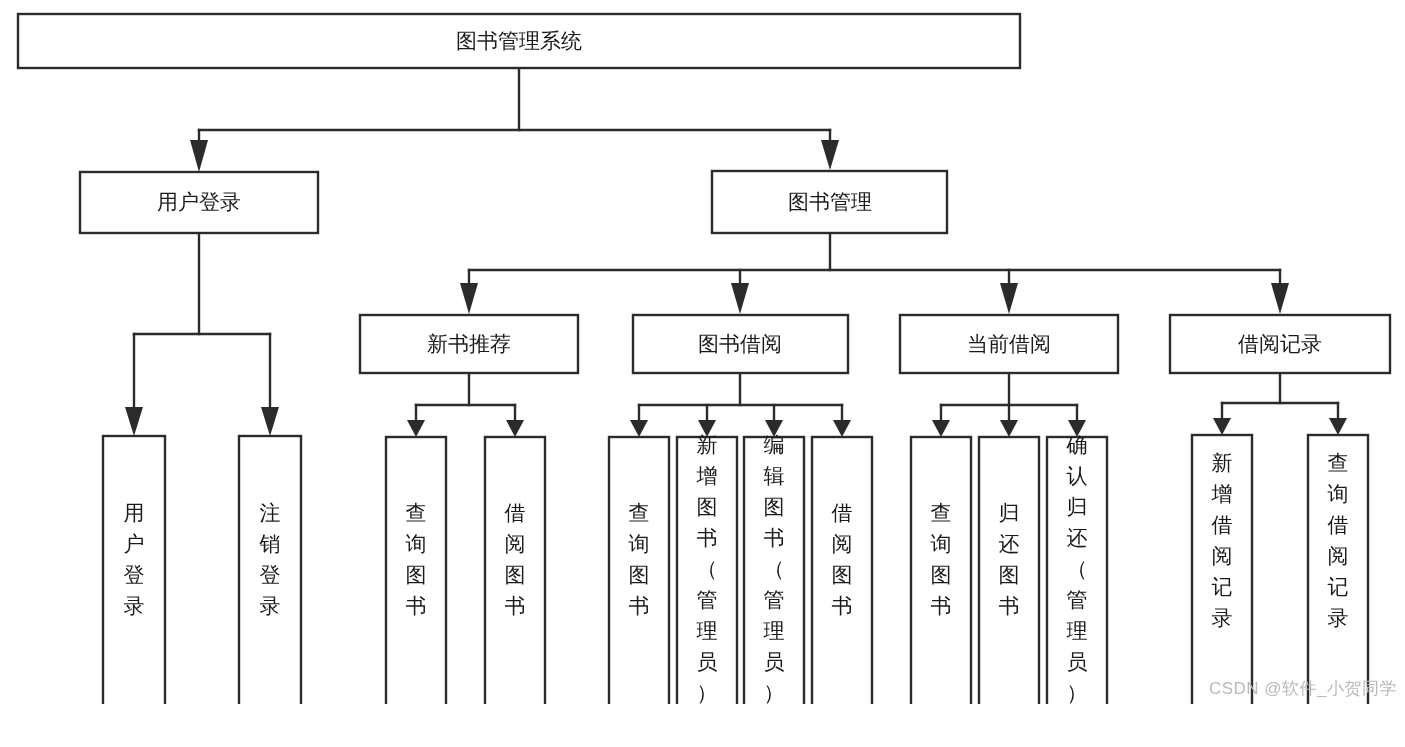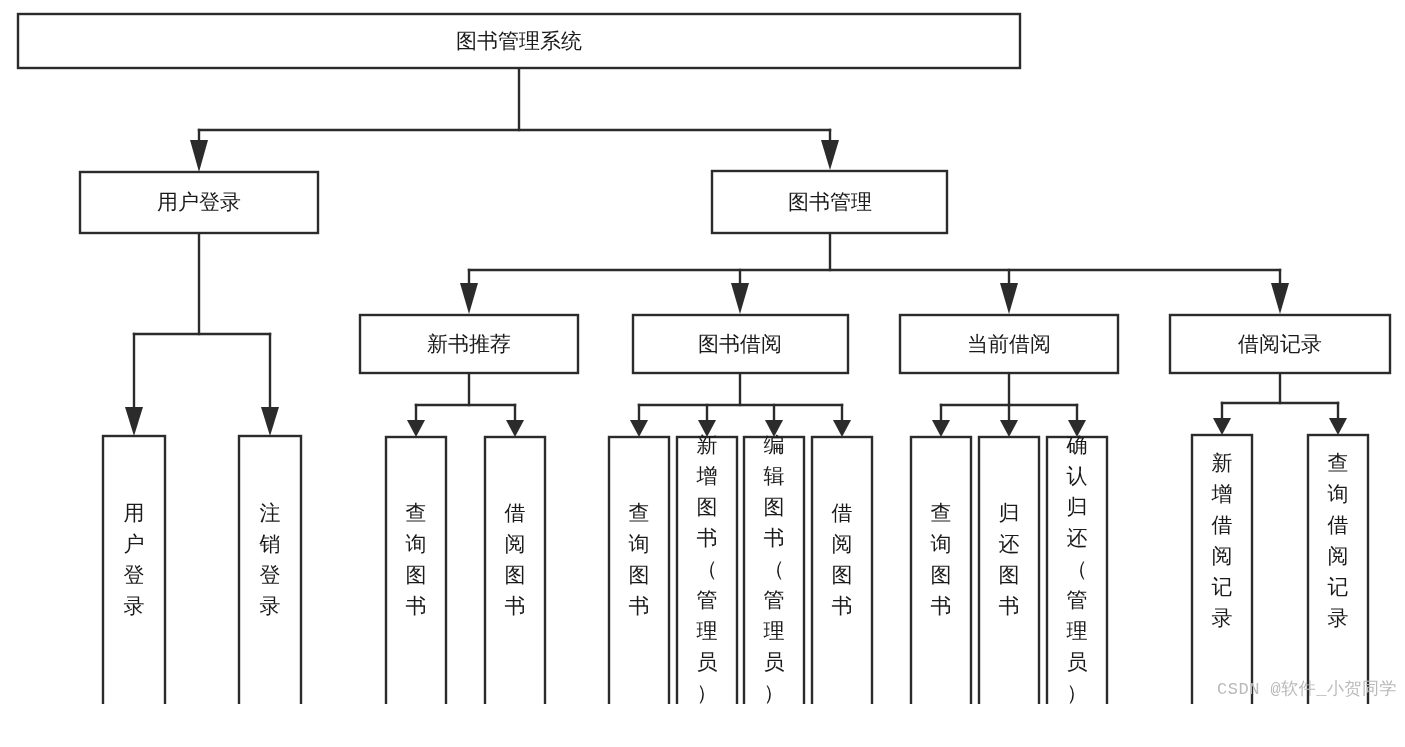--- a/index.html
+++ b/index.html
@@ -49,21 +49,21 @@
   .node-label-v {
     font-family: "DejaVu Sans", "Liberation Sans", sans-serif;
     font-size: 21px;
     fill: #1a1a1a;
     text-anchor: middle;
   }
   .watermark {
     position: absolute;
     right: 8px;
     bottom: 4px;
-    font-family: Liberation Mono, monospace;
+    font-family: Liberation Sans, sans-serif;
     font-size: 17px;
     color: #b9b9b9;
     letter-spacing: 0.5px;
     white-space: nowrap;
     pointer-events: none;
   }
 </style>
 </head>
 <body>
 

